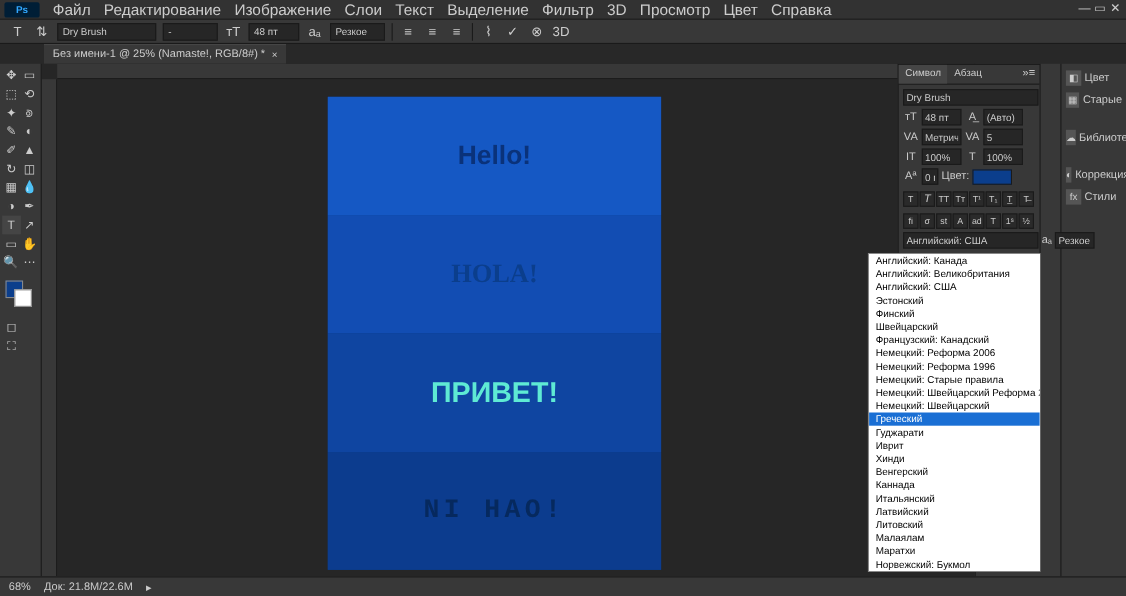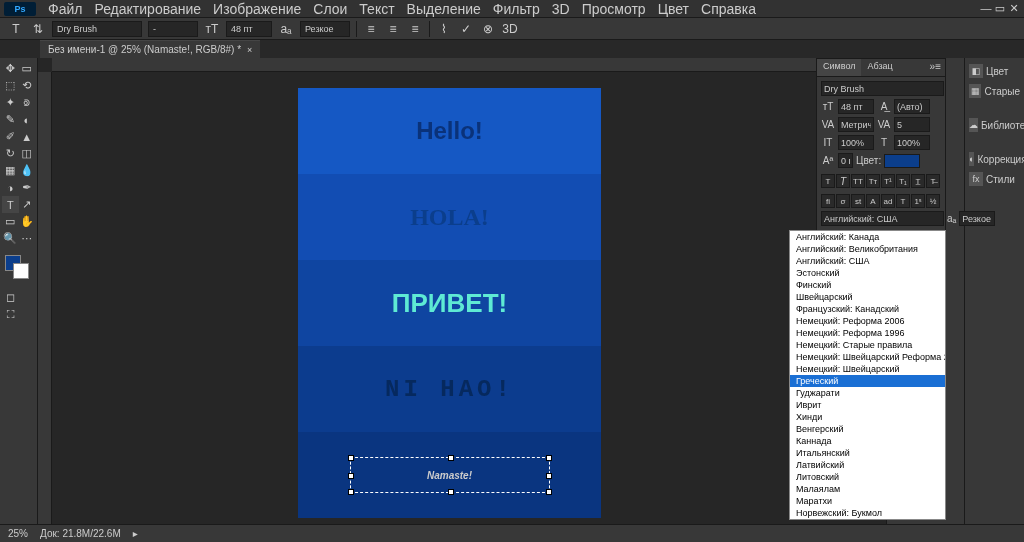--- a/index.html
+++ b/index.html
@@ -170,33 +170,20 @@
   </div>
 
   <div class="canvas-area">
     <div class="ruler-h"></div>
     <div class="ruler-v"></div>
     <div class="artboard">
       <div class="stripe s1">Hello!</div>
       <div class="stripe s2">HOLA!</div>
       <div class="stripe s3">ПРИВЕТ!</div>
       <div class="stripe s4">NI HAO!</div>
-      <div class="stripe s5">
-        <span>Namaste!</span>
-        <div class="sel-box">
-          <div class="sel-handle" style="top:-3px;left:-3px"></div>
-          <div class="sel-handle" style="top:-3px;left:97px"></div>
-          <div class="sel-handle" style="top:-3px;right:-3px"></div>
-          <div class="sel-handle" style="top:15px;left:-3px"></div>
-          <div class="sel-handle" style="top:15px;right:-3px"></div>
-          <div class="sel-handle" style="bottom:-3px;left:-3px"></div>
-          <div class="sel-handle" style="bottom:-3px;left:97px"></div>
-          <div class="sel-handle" style="bottom:-3px;right:-3px"></div>
-        </div>
-      </div>
     </div>
   </div>
 
   <div class="right-dock">
     <div class="dock-row">
       <div class="dock-icon">⟲</div>
       <div class="dock-icon">▭</div>
     </div>
     <div class="dock-row">
       <div class="dock-icon">≣</div>
@@ -322,16 +309,16 @@
     <div class="lang-item">Итальянский</div>
     <div class="lang-item">Латвийский</div>
     <div class="lang-item">Литовский</div>
     <div class="lang-item">Малаялам</div>
     <div class="lang-item">Маратхи</div>
     <div class="lang-item">Норвежский: Букмол</div>
     <div class="lang-item">Норвежский: Нюнорск (лансмол, новонорвежский)</div>
   </div>
 
 <div class="status-bar">
-  <span>25%</span>
+  <span>68%</span>
   <span>Док: 21.8M/22.6M</span>
   <span>▸</span>
 </div>
 
 </body></html>

